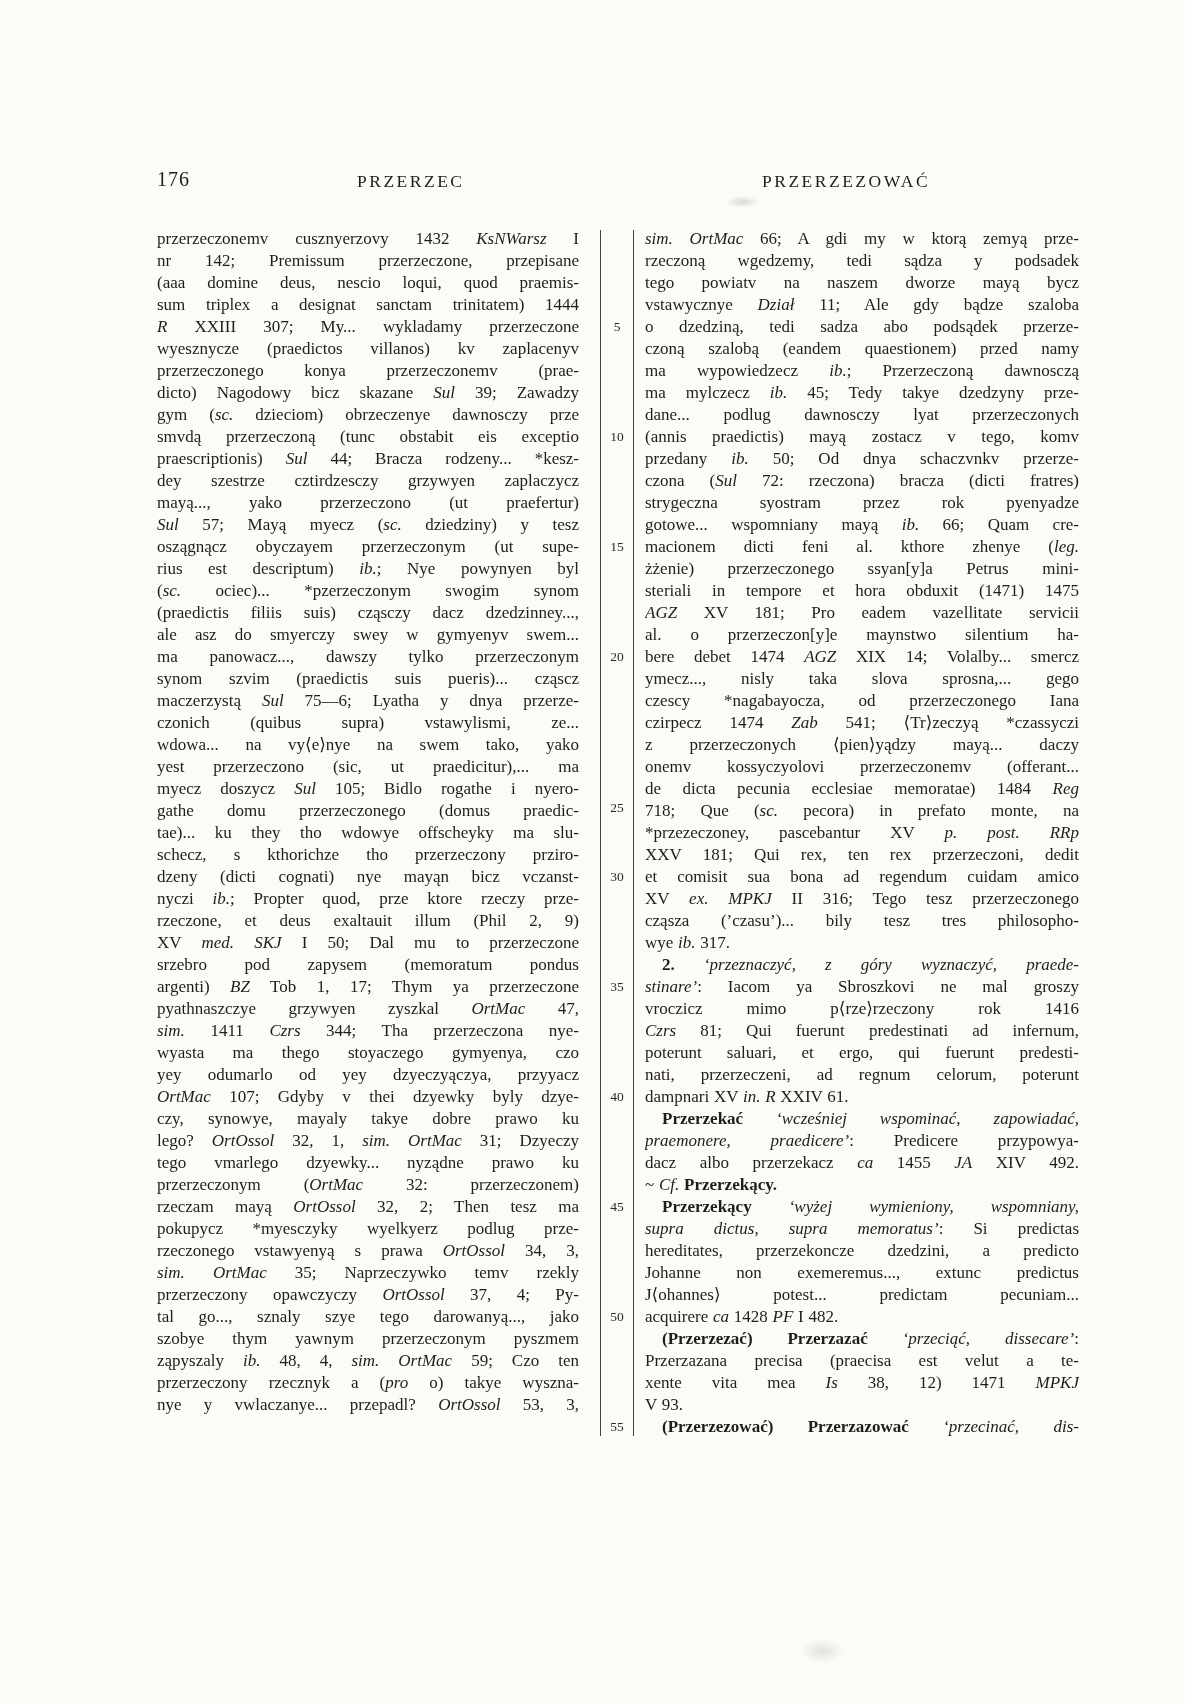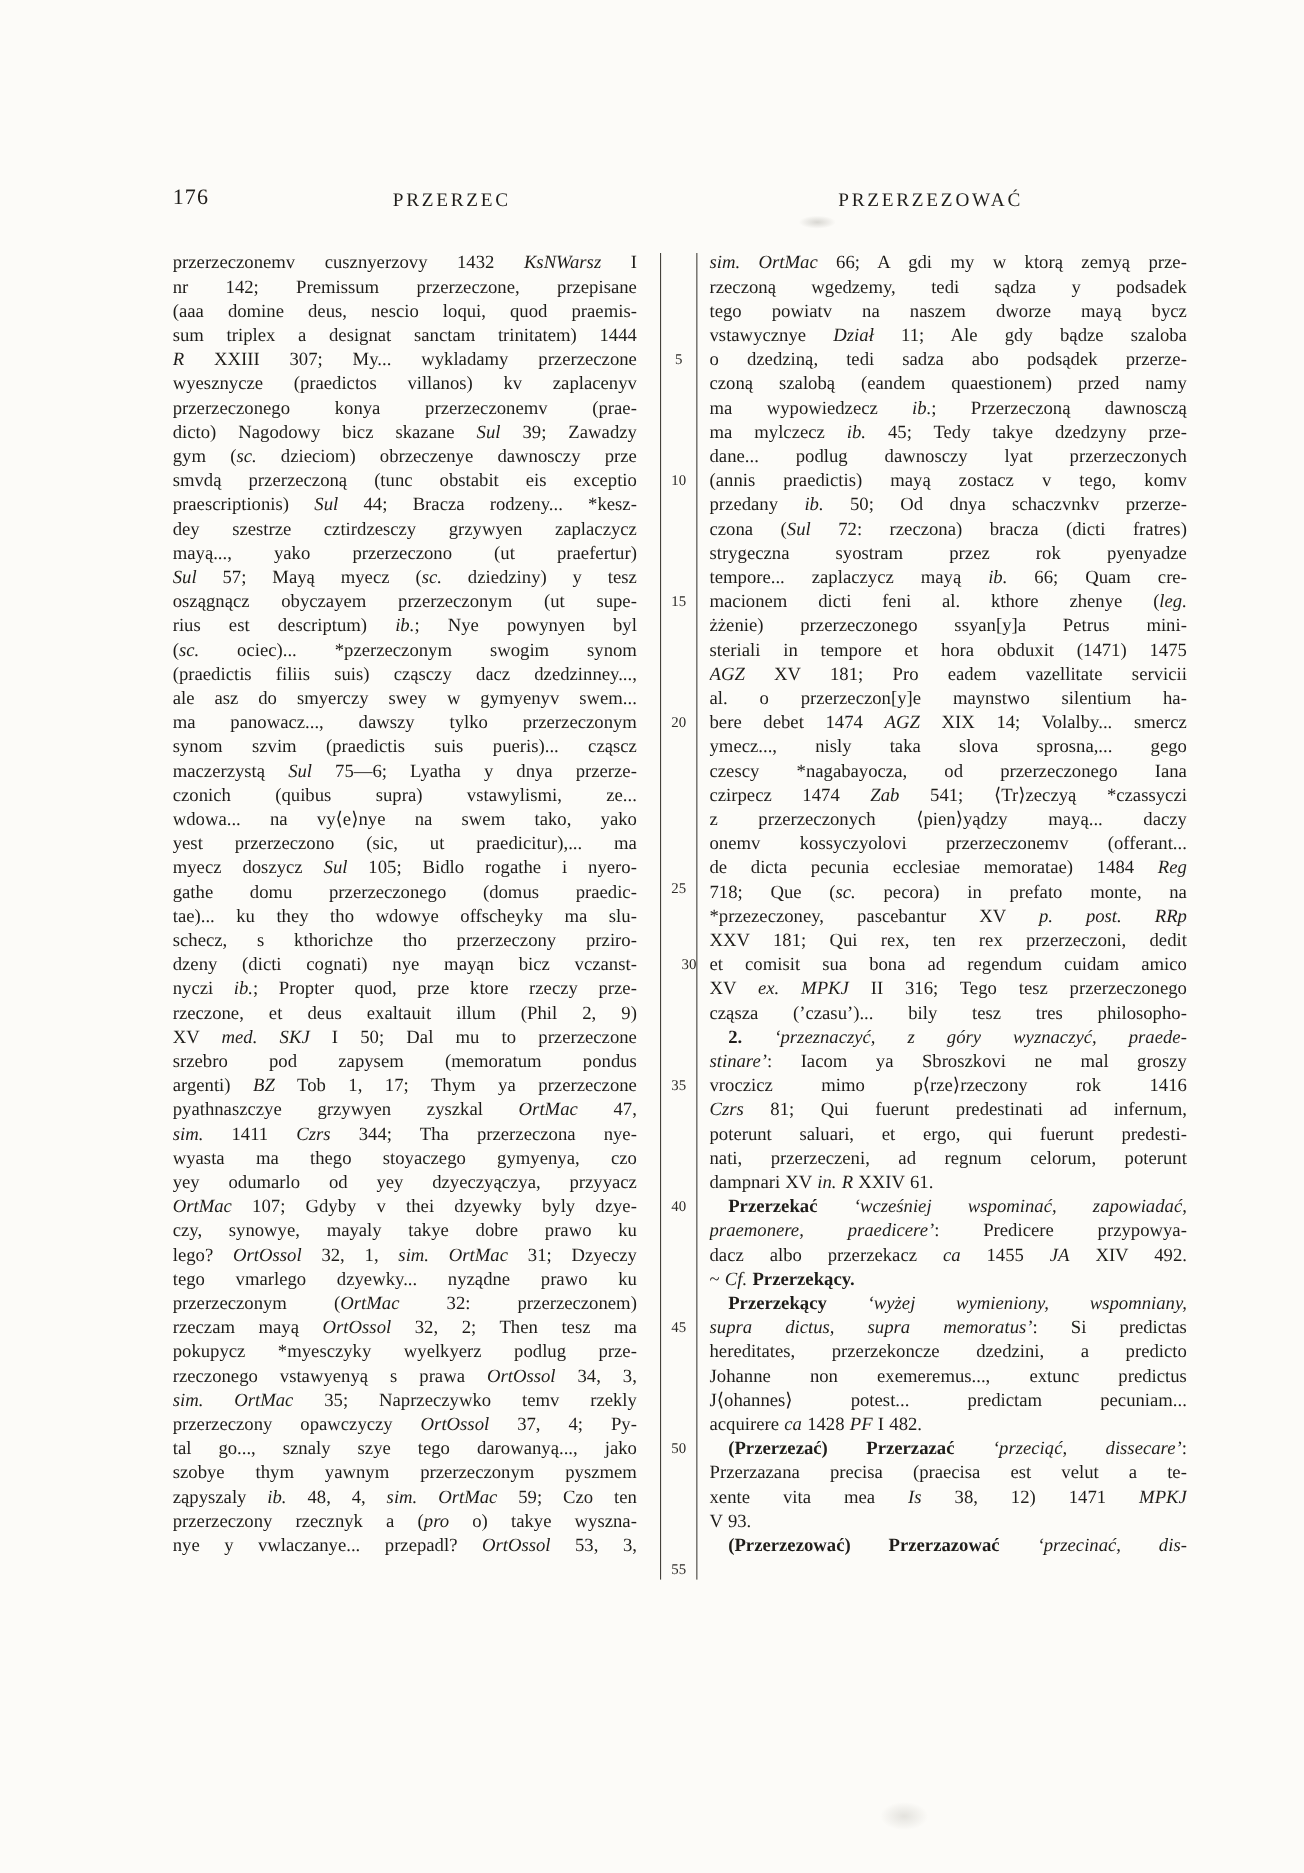--- a/index.html
+++ b/index.html
@@ -141,21 +141,21 @@
 
   <div class="gutter">
     <div class="rule rule-left"></div>
     <div class="rule rule-right"></div>
     <div id="linenos">
         <span class="lineno" style="top: 88px;">5</span>
         <span class="lineno" style="top: 198px;">10</span>
         <span class="lineno" style="top: 308px;">15</span>
         <span class="lineno" style="top: 418px;">20</span>
         <span class="lineno" style="top: 528px; margin-top: 41px;">25</span>
-        <span class="lineno" style="top: 638px; text-align: right;">30</span>
+        <span class="lineno" style="top: 638px;">30</span>
         <span class="lineno" style="top: 748px;">35</span>
         <span class="lineno" style="top: 858px; text-align: center;">40</span>
         <span class="lineno" style="top: 968px;">45</span>
         <span class="lineno" style="top: 1078px;">50</span>
         <span class="lineno" style="top: 1188px;">55</span>
       </div>
   </div>
 
   <div class="col col-right" id="col-right">
       <div class="tline"><span class="i">sim.</span><span> </span><span class="i">OrtMac</span><span> 66; A gdi my w ktorą zemyą prze-</span></div>
@@ -164,39 +164,40 @@
       <div class="tline"><span>vstawycznye </span><span class="i">Dział</span><span> 11; Ale gdy bądze szaloba</span></div>
       <div class="tline"><span>o dzedziną, tedi sadza abo podsądek przerze-</span></div>
       <div class="tline"><span>czoną szalobą (eandem quaestionem) przed namy</span></div>
       <div class="tline"><span>ma wypowiedzecz </span><span class="i">ib.</span><span>; Przerzeczoną dawnosczą</span></div>
       <div class="tline"><span>ma mylczecz </span><span class="i">ib.</span><span> 45; Tedy takye dzedzyny prze-</span></div>
       <div class="tline"><span>dane... podlug dawnosczy lyat przerzeczonych</span></div>
       <div class="tline"><span>(annis praedictis) mayą zostacz v tego, komv</span></div>
       <div class="tline"><span>przedany </span><span class="i">ib.</span><span> 50; Od dnya schaczvnkv przerze-</span></div>
       <div class="tline"><span>czona (</span><span class="i">Sul</span><span> 72: rzeczona) bracza (dicti fratres)</span></div>
       <div class="tline"><span>strygeczna syostram przez rok pyenyadze</span></div>
-      <div class="tline"><span>tempore... zaplaczycz mayą </span><span class="i">ib.</span><span> 66; Quam cre-</span></div>
+      <div class="tline"><span>gotowe... wspomniany mayą </span><span class="i">ib.</span><span> 66; Quam cre-</span></div>
       <div class="tline"><span>macionem dicti feni al. kthore zhenye (</span><span class="i">leg.</span></div>
       <div class="tline"><span>żżenie) przerzeczonego ssyan[y]a Petrus mini-</span></div>
       <div class="tline"><span>steriali in tempore et hora obduxit (1471) 1475</span></div>
       <div class="tline"><span class="i">AGZ</span><span> XV 181; Pro eadem vazellitate servicii</span></div>
       <div class="tline"><span>al. o przerzeczon[y]e maynstwo silentium ha-</span></div>
       <div class="tline"><span>bere debet 1474 </span><span class="i">AGZ</span><span> XIX 14; Volalby... smercz</span></div>
       <div class="tline"><span>ymecz..., nisly taka slova sprosna,... gego</span></div>
       <div class="tline"><span>czescy *nagabayocza, od przerzeczonego Iana</span></div>
       <div class="tline"><span>czirpecz 1474 </span><span class="i">Zab</span><span> 541; ⟨Tr⟩zeczyą *czassyczi</span></div>
       <div class="tline"><span>z przerzeczonych ⟨pien⟩yądzy mayą... daczy</span></div>
       <div class="tline"><span>onemv kossyczyolovi przerzeczonemv (offerant...</span></div>
       <div class="tline"><span>de dicta pecunia ecclesiae memoratae) 1484 </span><span class="i">Reg</span></div>
       <div class="tline"><span>718; Que (</span><span class="i">sc.</span><span> pecora) in prefato monte, na</span></div>
       <div class="tline"><span>*przezeczoney, pascebantur XV </span><span class="i">p. post.</span><span> </span><span class="i">RRp</span></div>
       <div class="tline"><span>XXV 181; Qui rex, ten rex przerzeczoni, dedit</span></div>
       <div class="tline"><span>et comisit sua bona ad regendum cuidam amico</span></div>
       <div class="tline"><span>XV </span><span class="i">ex.</span><span> </span><span class="i">MPKJ</span><span> II 316; Tego tesz przerzeczonego</span></div>
       <div class="tline"><span>cząsza (’czasu’)... bily tesz tres philosopho-</span></div>
+      <div class="tline nj"><span>wye </span><span class="i">ib.</span><span> 317.</span></div>
       <div class="tline ind"><span class="b">2. </span><span class="i">‘przeznaczyć, z góry wyznaczyć, praede-</span></div>
       <div class="tline"><span class="i">stinare’</span><span>: Iacom ya Sbroszkovi ne mal groszy</span></div>
       <div class="tline"><span>vroczicz mimo p⟨rze⟩rzeczony rok 1416</span></div>
       <div class="tline"><span class="i">Czrs</span><span> 81; Qui fuerunt predestinati ad infernum,</span></div>
       <div class="tline"><span>poterunt saluari, et ergo, qui fuerunt predesti-</span></div>
       <div class="tline"><span>nati, przerzeczeni, ad regnum celorum, poterunt</span></div>
       <div class="tline nj"><span>dampnari XV </span><span class="i">in.</span><span> </span><span class="i">R</span><span> XXIV 61.</span></div>
       <div class="tline ind"><span class="b">Przerzekać </span><span class="i">‘wcześniej wspominać, zapowiadać,</span></div>
       <div class="tline"><span class="i">praemonere, praedicere’</span><span>: Predicere przypowya-</span></div>
       <div class="tline"><span>dacz albo przerzekacz </span><span class="i">ca</span><span> 1455 </span><span class="i">JA</span><span> XIV 492.</span></div>

